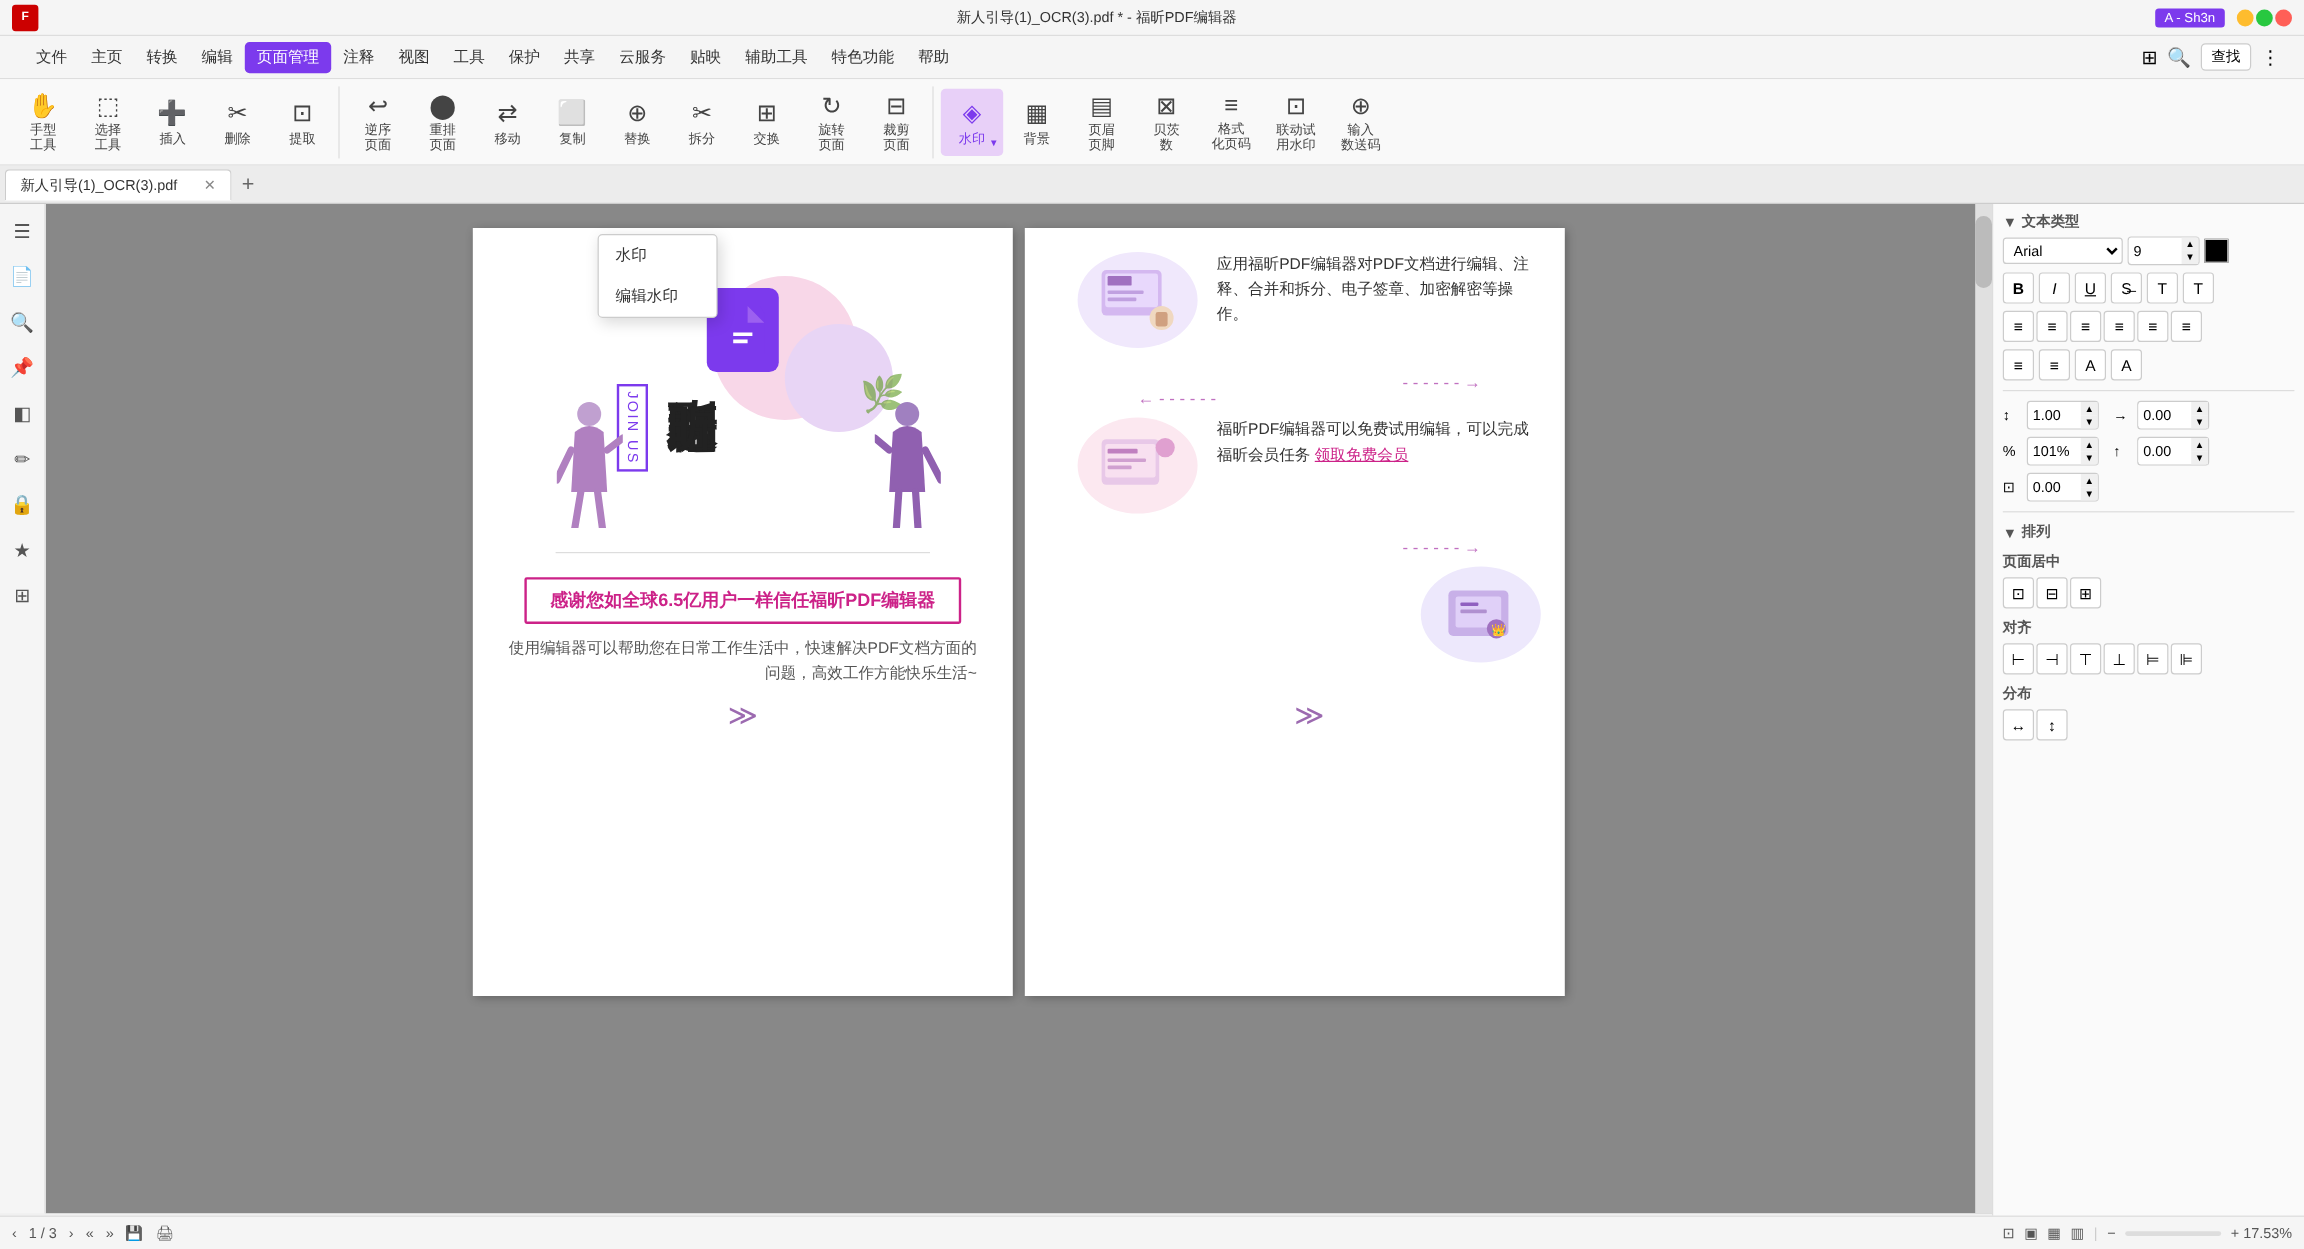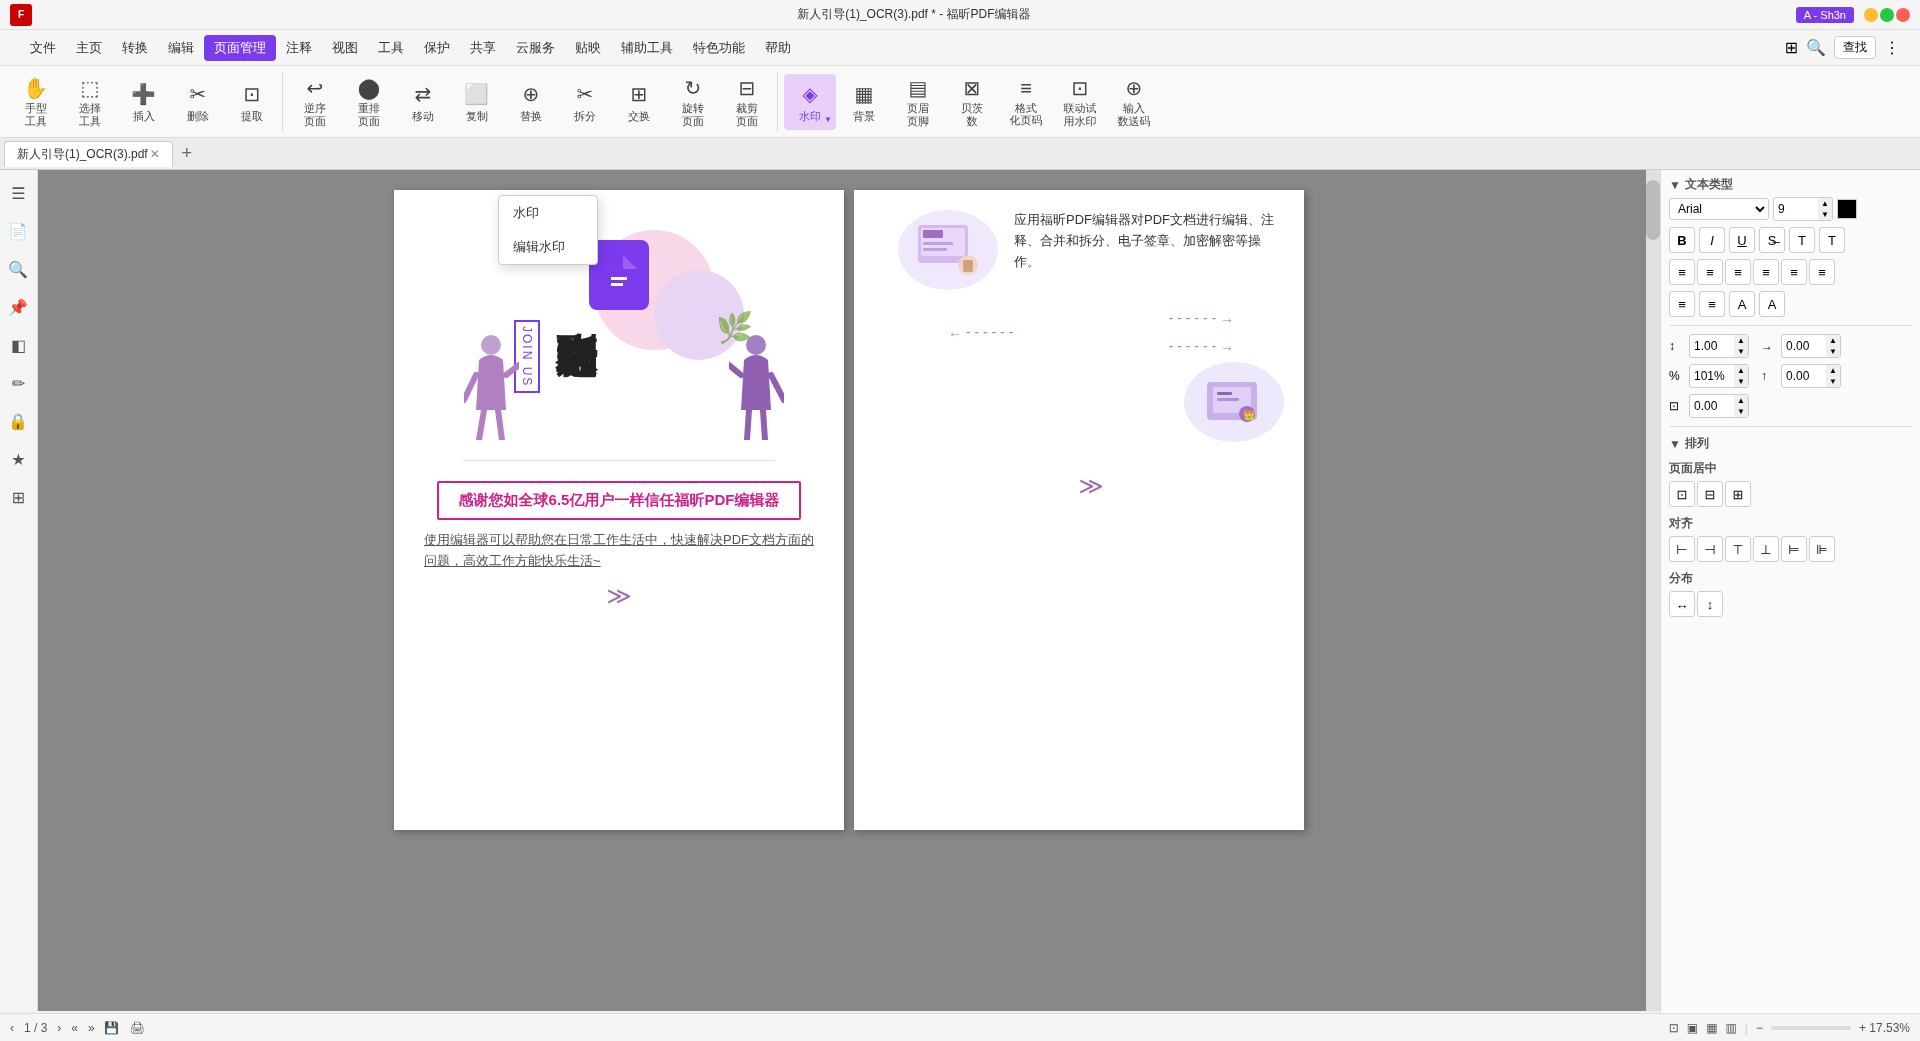--- a/index.html
+++ b/index.html
@@ -58,21 +58,21 @@
     .tb-btn .tb-label { font-size: 11px; text-align: center; line-height: 1.1; }
 
     
     #tabbar {
       width: 100%; height: 32px; background: #ececec;
       display: flex; align-items: center;
       position: absolute; top: 138px; left: 0; z-index: 100;
       border-bottom: 1px solid #ccc; padding-left: 4px;
     }
     .tab-item {
-      display: flex; align-items: center; gap: 2px;
+      display: flex; align-items: center; gap: 22px;
       background: white; border: 1px solid #ccc; border-bottom: none;
       padding: 4px 12px; font-size: 12px; color: #333; cursor: pointer;
       border-radius: 4px 4px 0 0; margin-right: 2px;
     }
     .tab-close { font-size: 12px; color: #888; cursor: pointer; }
     .tab-add { width: 24px; height: 24px; display: flex; align-items: center; justify-content: center; font-size: 18px; color: #666; cursor: pointer; }
 
     
     #left-sidebar {
       position: absolute; top: 170px; left: 0; width: 38px;
@@ -162,21 +162,21 @@
       position: absolute; left: 130px; top: 80px;
       font-size: 42px; font-weight: bold; color: #222;
       line-height: 1.1; writing-mode: vertical-rl;
     }
     .leaf-deco { position: absolute; right: 60px; top: 90px; font-size: 30px; color: #9c6ab0; opacity: 0.6; }
     .divider-line { width: 80%; height: 1px; background: #ddd; margin: 10px auto; }
     .slogan-box {
       border: 2px solid #cc2288; color: #cc2288; padding: 8px 20px;
       font-size: 15px; font-weight: bold; text-align: center; margin: 10px 0; border-radius: 2px;
     }
-    .desc-text { color: #555; font-size: 13px; text-align: left; line-height: 1.6; text-decoration: underline; }
+    .desc-text { color: #555; font-size: 13px; text-align: right; line-height: 1.6; }
     .chevron-down { color: #9c6ab0; font-size: 24px; text-align: center; margin-top: 10px; }
 
     
     .page2-content { padding: 20px; margin-left: 24px; }
     .feature-item { display: flex; align-items: flex-start; gap: 16px; margin-bottom: 30px; }
     .feature-icon-box {
       width: 100px; height: 80px; flex-shrink: 0;
       background: #f0e8fc; border-radius: 50%; display: flex; align-items: center; justify-content: center;
       font-size: 32px; color: #9060c0;
     }
@@ -596,20 +596,38 @@
 
         <div class="dashed-arrow" style="color:#c070c0;font-size:14px;text-align:right;margin-right:50px;margin-bottom:8px;">
           - - - - - - →
         </div>
 
 
         <div class="dashed-arrow-left" style="color:#c070c0;font-size:14px;margin-left:50px;margin-bottom:8px;">
           ← - - - - - -
         </div>
 
+        <div class="feature-item">
+          <div class="feature-icon-box" style="background:#fce8f0;">
+            <svg width="70" height="60" viewBox="0 0 70 60">
+              <rect x="5" y="8" width="48" height="38" rx="4" fill="#e8c8e8"></rect>
+              <rect x="8" y="12" width="42" height="28" rx="2" fill="#f8e0f0"></rect>
+              <circle cx="58" cy="15" r="8" fill="#e0a0d0"></circle>
+              <rect x="10" y="16" width="25" height="4" rx="1" fill="#c080c0"></rect>
+              <rect x="10" y="24" width="32" height="3" rx="1" fill="#d0a0d0"></rect>
+              <rect x="10" y="30" width="20" height="3" rx="1" fill="#d0a0d0"></rect>
+            </svg>
+          </div>
+          <div class="feature-text">
+            <p>
+              <span>福昕PDF编辑器可以免费试用编辑，可以完成福昕会员任务</span>
+              <a class="feature-link">领取免费会员</a>
+            </p>
+          </div>
+        </div>
 
         <div class="dashed-arrow" style="color:#c070c0;font-size:14px;text-align:right;margin-right:50px;margin-bottom:8px;">
           - - - - - - →
         </div>
 
         <div class="feature-item" style="flex-direction:row-reverse;">
           <div class="feature-icon-box" style="background:#ede8fc;">
             <svg width="70" height="60" viewBox="0 0 70 60">
               <rect x="8" y="10" width="50" height="38" rx="4" fill="#c8b0e8"></rect>
               <rect x="14" y="15" width="38" height="26" rx="2" fill="#e0d0f8"></rect>

